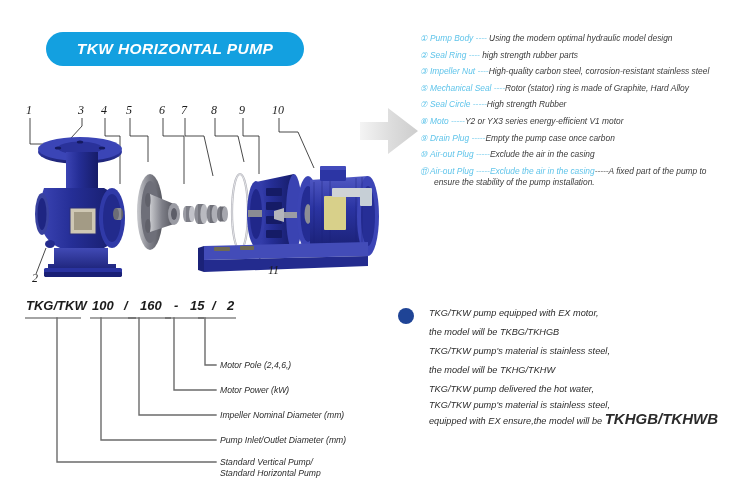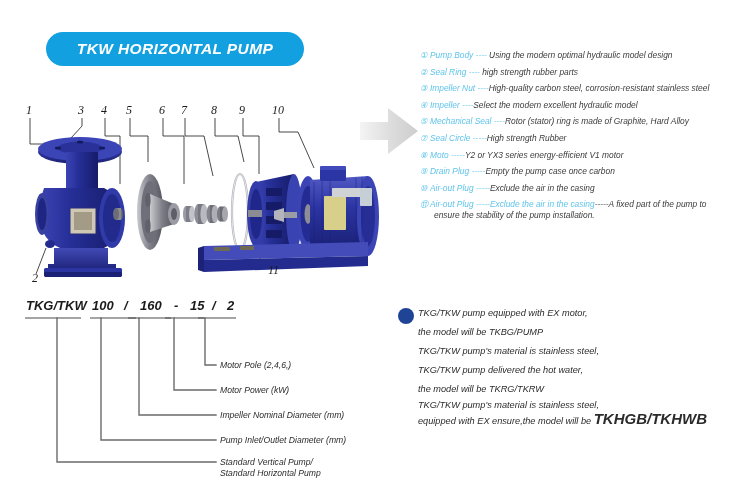--- a/index.html
+++ b/index.html
@@ -60,21 +60,21 @@
     left: 358px;
     top: 100px;
     width: 62px;
     height: 62px;
   }
 
   
   #parts-legend {
     position: absolute;
     left: 420px;
-    top: 50px;
+    top: 33px;
     width: 336px;
   }
   .legend-row {
     display: block;
     margin-bottom: 5.6px;
     font-size: 8.4px;
     line-height: 11px;
     color: #3b3b3b;
     white-space: nowrap;
   }
@@ -119,21 +119,21 @@
     position: absolute;
     left: 0px;
     top: 4px;
     width: 16px;
     height: 16px;
     border-radius: 50%;
     background: #1F4496;
   }
   .note-line {
     display: block;
-    margin-left: 20px;
+    margin-left: 31px;
     font-size: 9.2px;
     line-height: 19px;
     color: #2b2b2b;
     white-space: nowrap;
   }
   .note-line.tight {
     line-height: 13px;
   }
   .note-strong {
     font-weight: bold;
@@ -380,23 +380,20 @@
     </div>
 
     <div class="legend-row">
       <span class="legend-num">②</span><span class="legend-name">Seal Ring</span><span class="legend-name"> ---- </span><span class="legend-desc">high strength rubber parts</span>
     </div>
 
     <div class="legend-row">
       <span class="legend-num">③</span><span class="legend-name">Impeller Nut</span><span class="legend-name"> ----</span><span class="legend-desc">High-quality carbon steel, corrosion-resistant stainless steel</span>
     </div>
 
-    <div class="legend-row">
-      <span class="legend-num">④</span><span class="legend-name">Impeller</span><span class="legend-name"> ----</span><span class="legend-desc">Select the modern excellent hydraulic model</span>
-    </div>
 
     <div class="legend-row">
       <span class="legend-num">⑤</span><span class="legend-name">Mechanical Seal</span><span class="legend-name"> ----</span><span class="legend-desc">Rotor (stator) ring is made of Graphite, Hard Alloy</span>
     </div>
 
 
     <div class="legend-row">
       <span class="legend-num">⑦</span><span class="legend-name">Seal Circle</span><span class="legend-name"> -----</span><span class="legend-desc">High strength Rubber</span>
     </div>
 
@@ -462,22 +459,22 @@
         <text class="nom-label" x="212" y="173">Standard Vertical Pump/</text>
         <text class="nom-label" x="212" y="184">Standard  Horizontal Pump</text>
       </g>
     </svg>
   </div>
 
   <div id="model-notes">
     <span id="bullet-dot"></span>
 
     <span class="note-line">TKG/TKW pump equipped with EX motor,</span>
-    <span class="note-line">the model will be TKBG/PUMP</span>
+    <span class="note-line">the model will be TKBG/TKHGB</span>
     <span class="note-line">TKG/TKW pump's material is stainless steel,</span>
+    <span class="note-line">the model will be TKHG/TKHW</span>
     <span class="note-line">TKG/TKW pump delivered the hot water,</span>
-    <span class="note-line">the model will be TKRG/TKRW</span>
 
     <span class="note-line tight">TKG/TKW pump's material is stainless steel,</span>
     <span class="note-line tight"><span>equipped with EX ensure,the model will be </span><span class="note-strong">TKHGB/TKHWB</span></span>
   </div>
 
 </div>
 
 </body></html>

